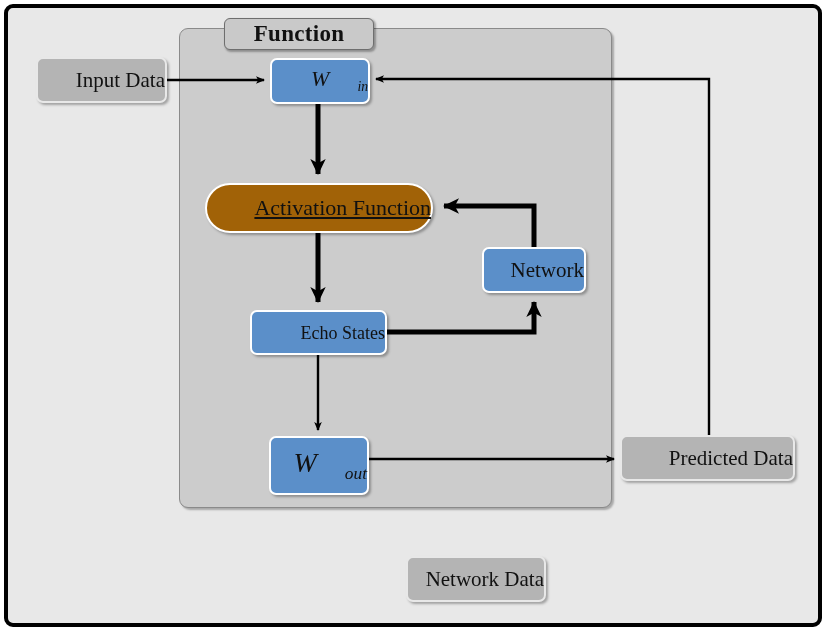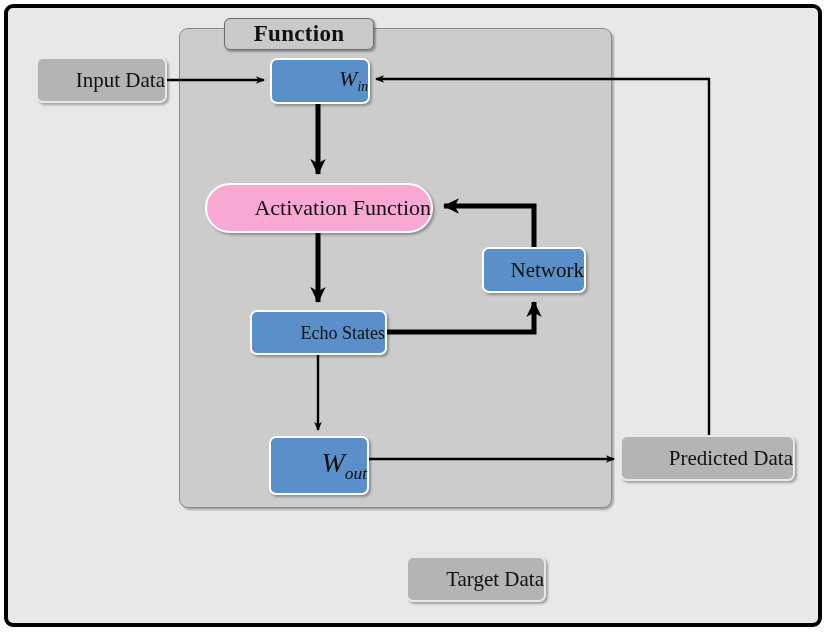--- a/index.html
+++ b/index.html
@@ -33,35 +33,35 @@
 
   
   .node{
     position:absolute;box-sizing:border-box;
     display:flex;align-items:center;justify-content:flex-end;
     color:#111;text-align:center;line-height:1;
     border:2px solid #ffffff;border-radius:7px;
     box-shadow:2px 2px 2.5px rgba(0,0,0,0.30);
   }
   .node.blue{background:#5b8fc9;}
-  .node.green{background:#f9a8d4;border-radius:999px;}
+  .node.green{background:#a16207;border-radius:999px;text-decoration:underline;}
   .node.grey{background:#b4b4b4;border:2px solid #e8e8e8;}
 
   .n-win   {left:270px;top:58px;width:100px;height:46px;font-size:22px;}
   .n-act   {left:205px;top:183px;width:228px;height:50px;font-size:22px;}
   .n-net   {left:482px;top:247px;width:104px;height:46px;font-size:21px;padding-left:17px;}
   .n-echo  {left:250px;top:310px;width:137px;height:45px;font-size:18px;}
   .n-wout  {left:269px;top:436px;width:100px;height:59px;font-size:28px;}
   .n-input {left:36px; top:57px; width:131px;height:46px;font-size:21px;}
   .n-pred  {left:620px;top:435px;width:175px;height:46px;font-size:21px;}
   .n-targ  {left:406px;top:556px;width:140px;height:46px;font-size:21px;}
 
   
   .math{font-style:italic;font-family:"Liberation Serif","DejaVu Serif",serif;}
-  .math sub{font-size:0.62em;font-style:italic;}
+  .math sub{font-size:0.62em;font-style:italic;margin-left:28px;}
 
   
   .edges{position:absolute;left:0;top:0;width:830px;height:635px;
          pointer-events:none;}
 </style>
 </head>
 <body>
 
 <div id="stage">
 
@@ -136,16 +136,16 @@
 
   <div class="node blue n-wout">
     <span class="math"><span>W</span><sub>out</sub></span>
   </div>
 
   <div class="node grey n-pred">
     <span>Predicted Data</span>
   </div>
 
   <div class="node grey n-targ">
-    <span>Target Data</span>
+    <span>Network Data</span>
   </div>
 
 </div>
 
 </body></html>

